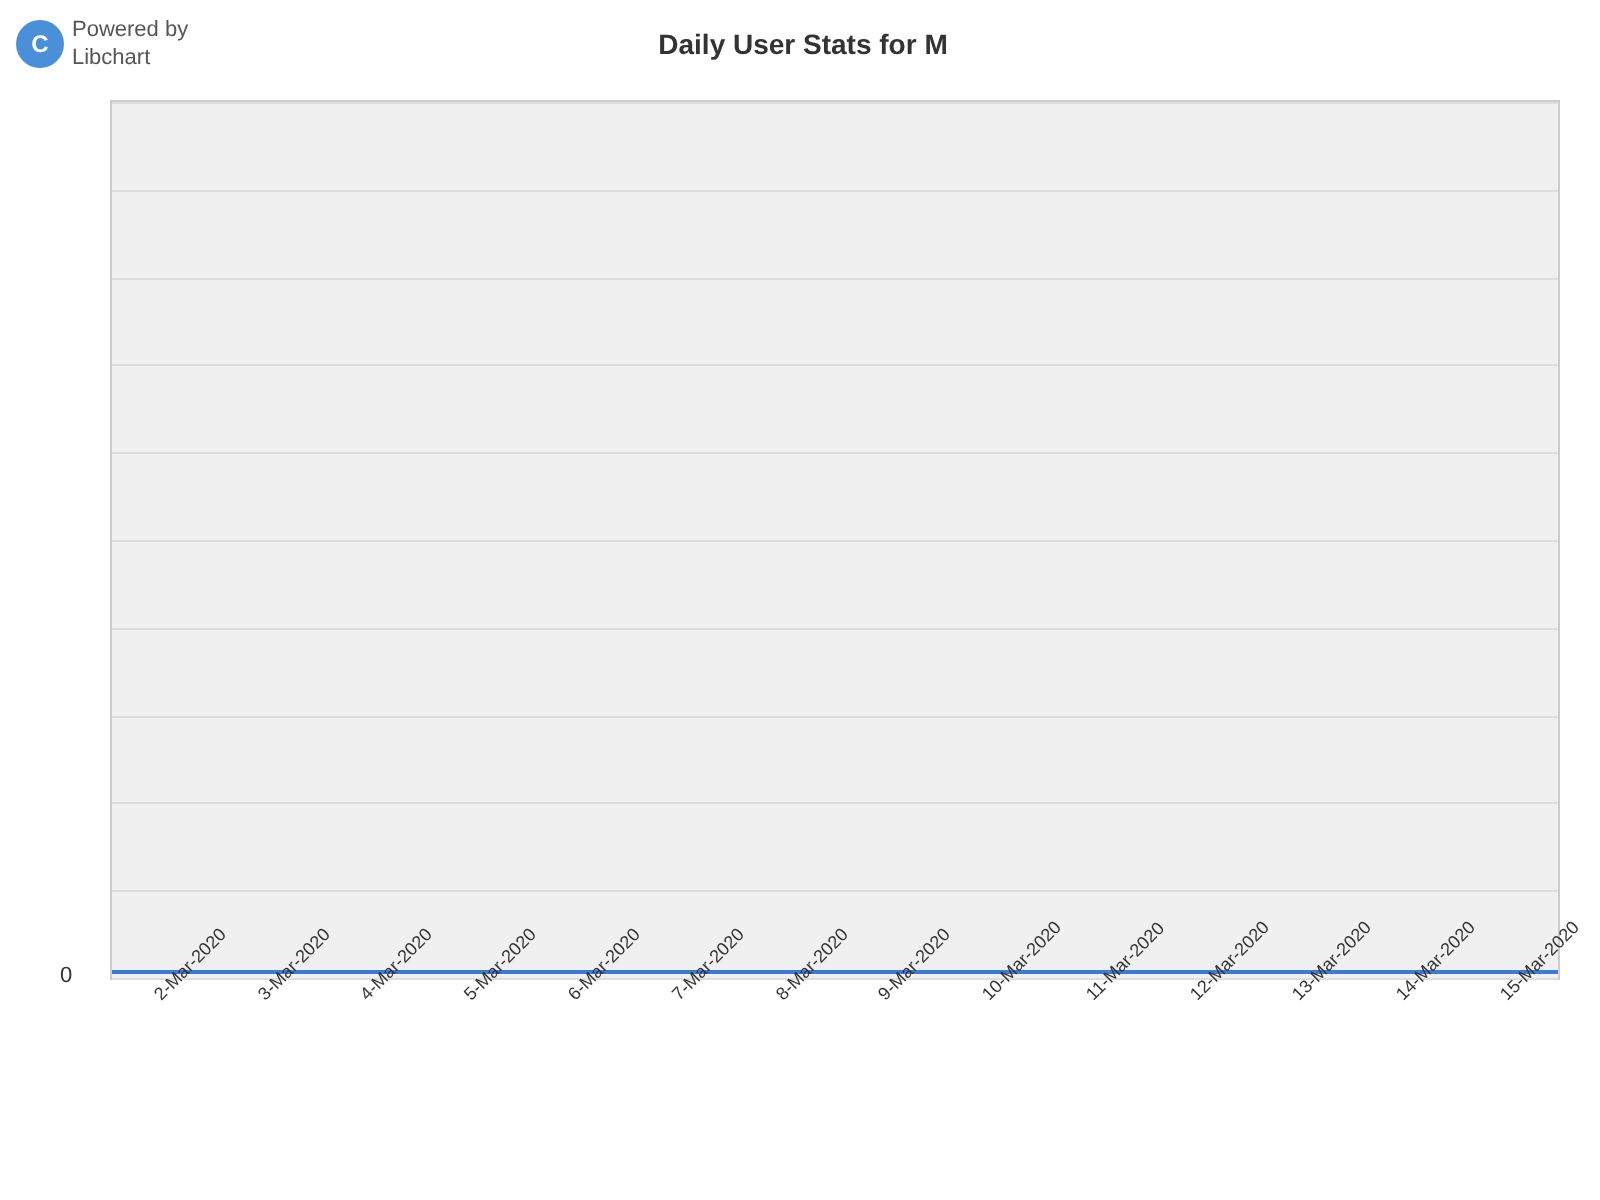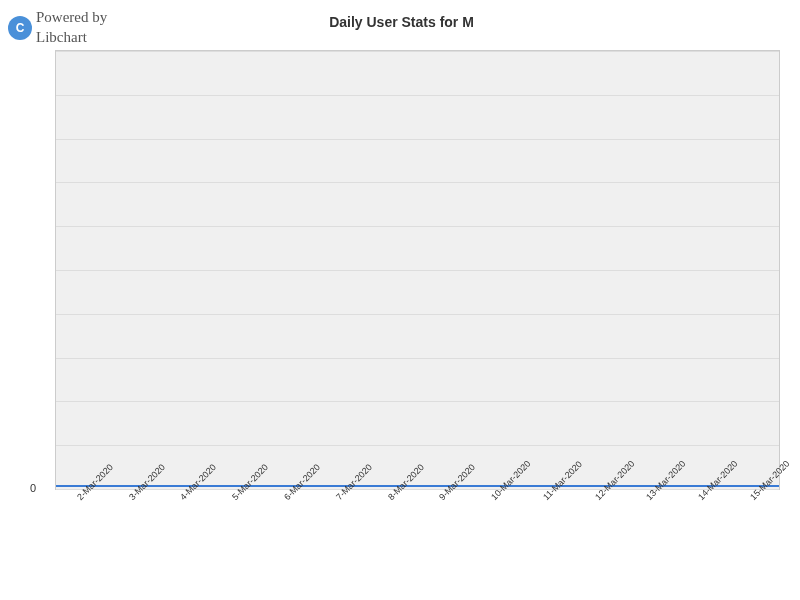--- a/index.html
+++ b/index.html
@@ -30,24 +30,23 @@
       background: #4a90d9;
       border-radius: 50%;
       display: flex;
       align-items: center;
       justify-content: center;
       color: white;
       font-size: 12px;
       font-weight: bold;
     }
     .powered-by-text {
-      font-size: 15px;
+      font-size: 11px;
       color: #555;
       line-height: 1.3;
-      font-family: Liberation Serif, serif;
     }
     .chart-title {
       position: absolute;
       top: 14px;
       left: 3px;
       right: 0;
       text-align: center;
       font-size: 14px;
       font-weight: bold;
       color: #333;

